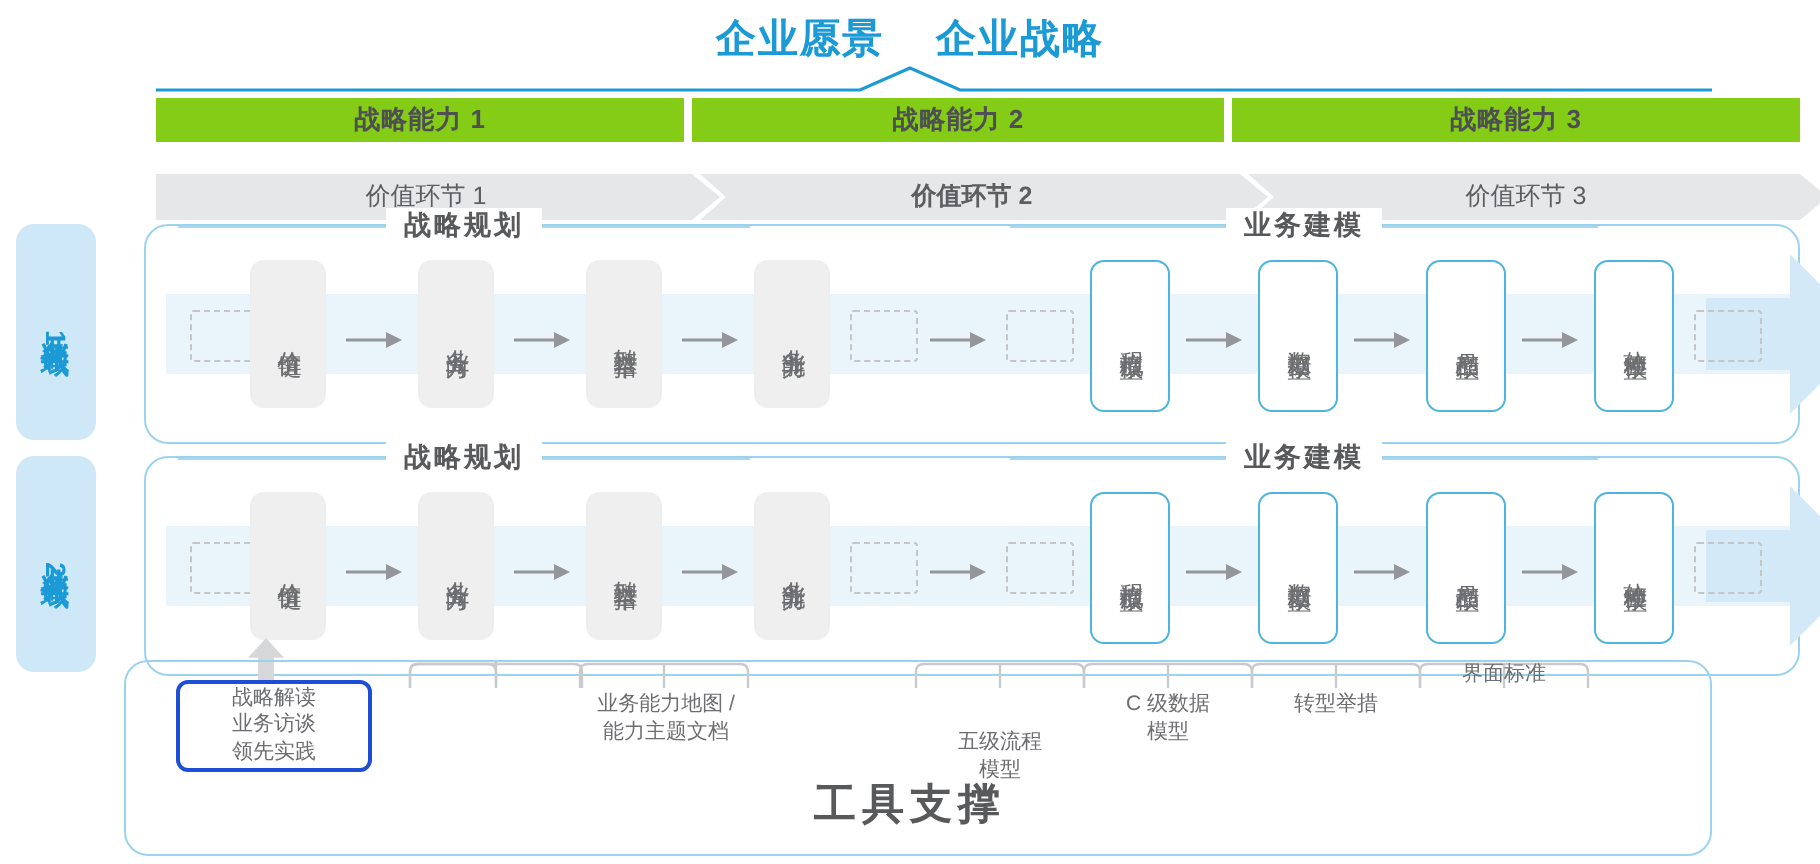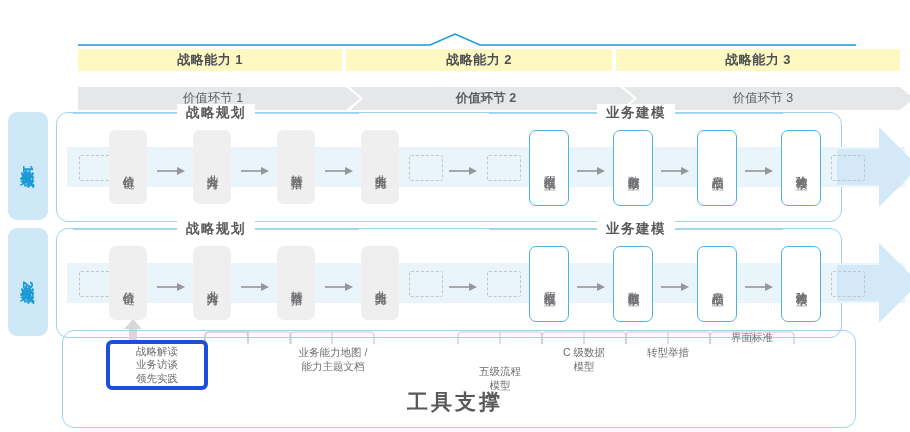--- a/index.html
+++ b/index.html
@@ -21,21 +21,21 @@
   .title-txt{
     font-size:20px;font-weight:bold;color:#1b9ad6;letter-spacing:1px;
     white-space:nowrap;
   }
   
   .chev-wrap{position:absolute;left:0;top:33px;width:910px;height:14px;}
 
   
   .cap-row{position:absolute;left:78px;top:49px;width:822px;height:22px;display:flex;gap:4px;}
   .cap-cell{
-    background:#fef9c3;color:#4d4f53;font-size:13px;font-weight:bold;
+    background:#84cc16;color:#4d4f53;font-size:13px;font-weight:bold;
     display:flex;align-items:center;justify-content:center;
     letter-spacing:.5px;
   }
   .cap-1{width:268px;}
   .cap-2{width:270px;text-align:center;}
   .cap-3{width:288px;}
 
   
   .val-row{position:absolute;left:78px;top:75px;width:822px;height:23px;margin-top:12px;}
   .val-cell{
@@ -58,22 +58,22 @@
   .domain-tab-2{top:228px;height:108px;}
   .domain-txt{
     writing-mode:vertical-rl;text-orientation:upright;
     font-size:14px;font-weight:bold;color:#1b9ad6;letter-spacing:2px;
     line-height:1;
   }
   .domain-num{writing-mode:vertical-rl;text-orientation:mixed;}
 
   
   .row-box{
-    position:absolute;left:56px;width:784px;
-    border:1.4px solid #9bd3ee;border-radius:12px;background:#fff;
+    position:absolute;left:72px;width:784px;
+    border:1.4px solid #9bd3ee;border-radius:12px;background:#fff;padding-left:42px;
   }
   .row-1{top:112px;height:108px;}
   .row-2{top:228px;height:108px;}
 
   
   .band{
     position:absolute;left:10px;top:34px;width:838px;height:40px;
     background:#eaf4fb;
   }
   .band-arrow{
@@ -105,23 +105,23 @@
   .dbox{
     position:absolute;width:32px;height:24px;
     border:1px dashed #c4c5c7;border-radius:2px;
   }
 
   .arw{position:absolute;width:30px;height:10px;}
 
   
   .tool-box{
     position:absolute;left:88px;top:340px;width:94px;height:42px;
-    border:4px solid #1d4ed8;border-radius:6px;background:#fff;
+    border:2px solid #1d4ed8;border-radius:6px;background:#fff;
     display:flex;flex-direction:column;align-items:center;justify-content:center;
-    font-size:10.5px;line-height:1.3;color:#6d6e71;margin-left:18px;
+    font-size:10.5px;line-height:1.3;color:#6d6e71;
   }
   .tool-lbl{
     position:absolute;text-align:center;font-size:10.5px;line-height:1.35;color:#6d6e71;
   }
 
   .tool-frame{
     position:absolute;left:62px;top:330px;width:792px;height:96px;
     border:1.4px solid #9bd3ee;border-radius:12px;
   }
   .tool-title{
@@ -132,20 +132,24 @@
     position:absolute;left:124px;top:319px;width:18px;height:22px;
     background:#d6d7d8;
     clip-path:polygon(50% 0,100% 45%,72% 45%,72% 100%,28% 100%,28% 45%,0 45%);
   }
 </style>
 </head>
 <body>
 
 <div class="root">
 
+  <div class="title-row">
+    <div class="title-txt">企业愿景</div>
+    <div class="title-txt">企业战略</div>
+  </div>
 
   <div class="chev-wrap">
     <svg width="910" height="14" viewBox="0 0 910 14">
       <path d="M78 12 L430 12 L455 1 L480 12 L856 12" fill="none" stroke="#1b9ad6" stroke-width="1.6"></path>
     </svg>
   </div>
 
   <div class="cap-row">
     <div class="cap-cell cap-1">战略能力 1</div>
     <div class="cap-cell cap-2">战略能力 2</div>

